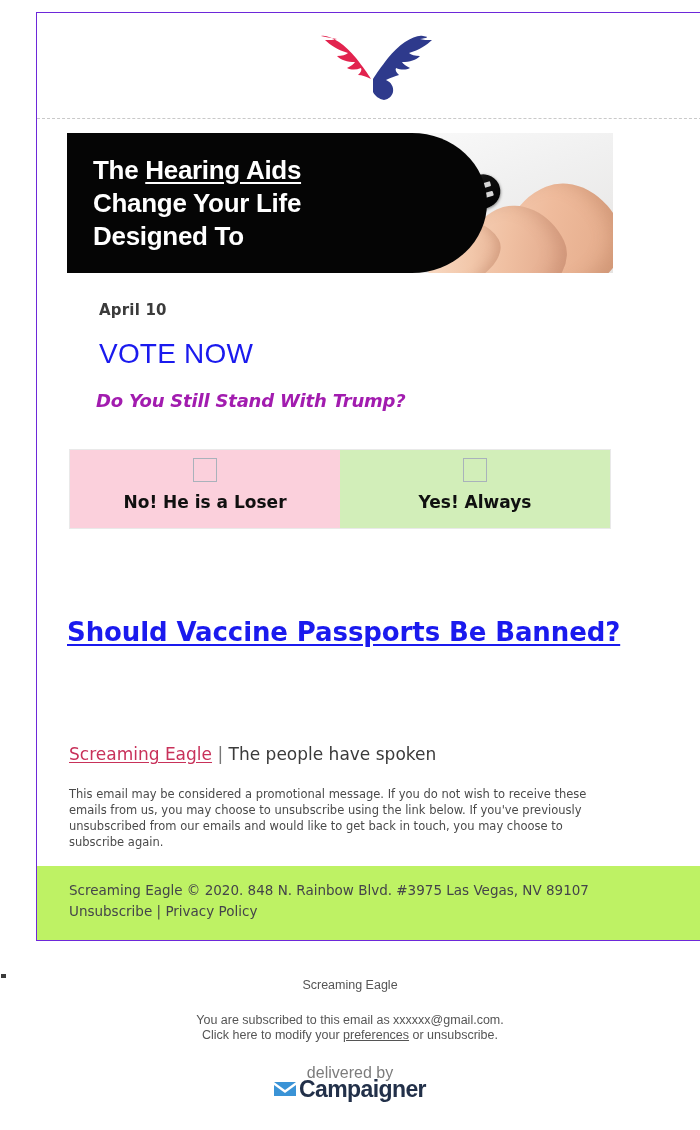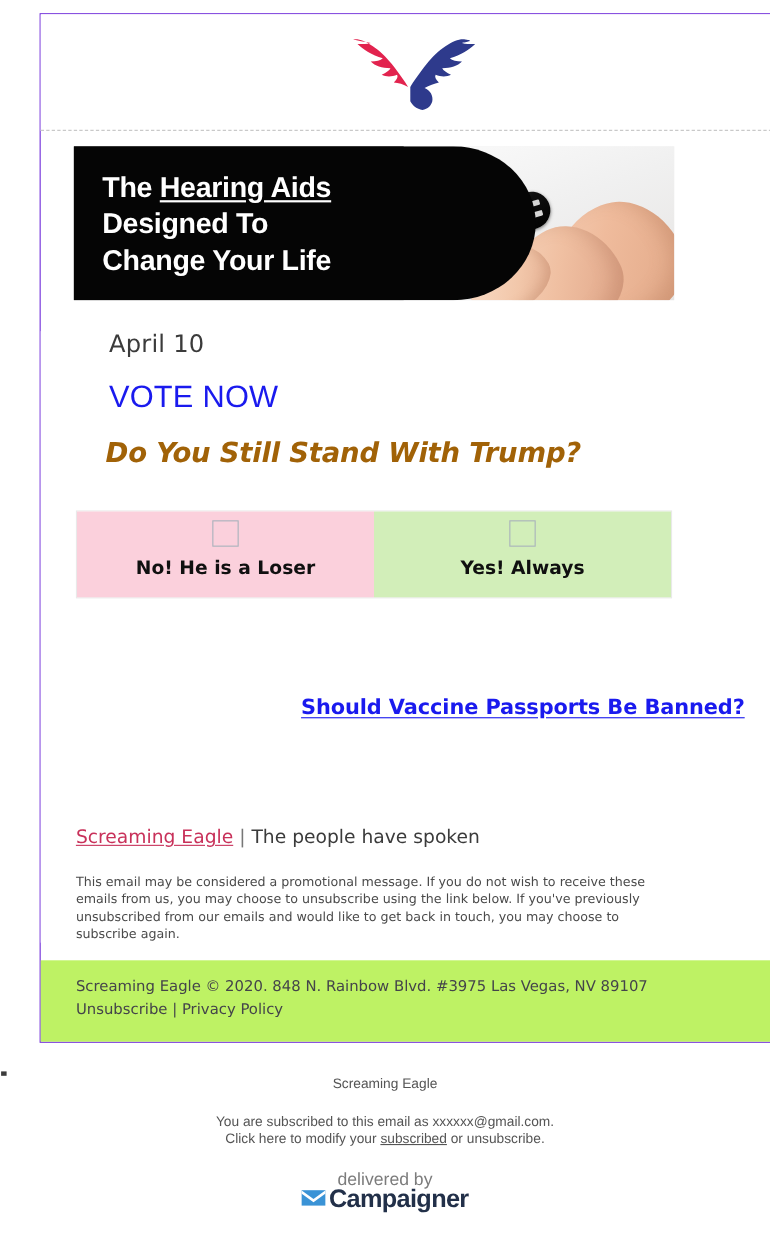--- a/index.html
+++ b/index.html
@@ -152,38 +152,39 @@
     right: 168px; top: 30px;
     width: 56px; height: 46px;
     z-index: 3;
     transform: rotate(-12deg);
   }
 
   
   .body-wrap { padding: 0 30px; background:#fff; }
   .post-date {
     margin: 28px 0 0 32px;
-    font-size: 22px;
+    font-size: 15px;
     color: #3b3b3b;
     font-family: "DejaVu Sans", sans-serif;
     letter-spacing: .2px;
+    font-weight: bold;
   }
   .vote-now {
     margin: 19px 0 0 32px;
     font-size: 28px;
     color: #1a1aee;
     font-family: Liberation Sans, sans-serif;
     letter-spacing: .2px;
   }
   .poll-question {
     margin: 20px 0 0 29px;
-    font-size: 25px;
+    font-size: 18px;
     font-weight: bold;
     font-style: italic;
-    color: #a16207;
+    color: #a21caf;
     font-family: "DejaVu Sans", sans-serif;
     letter-spacing: -0.2px;
   }
 
   
   .options {
     display: flex;
     margin: 38px 0 0 2px;
     width: 542px;
     border: 1px solid #e9e9e9;
@@ -213,22 +214,22 @@
     text-align: center;
     font-size: 17px;
     font-weight: bold;
     color: #101010;
     font-family: "DejaVu Sans", sans-serif;
   }
 
   
   .second-q {
     margin: 88px 0 0 0;
-    text-align: right;
-    font-size: 19px;
+    text-align: left;
+    font-size: 26px;
     font-weight: bold;
     color: #1a1aee;
     text-decoration: underline;
     text-underline-offset: 3px;
     font-family: "DejaVu Sans", sans-serif;
     letter-spacing: -0.1px;
   }
 
   
   .brand-line {
@@ -334,22 +335,22 @@
         <div class="device">
           <div class="device-r">R</div>
           <div class="device-bar b1"></div>
           <div class="device-bar b2"></div>
         </div>
       </div>
       <div class="ad-black2"></div>
       <div class="ad-black"></div>
       <div class="ad-text">
         <div><span>The </span><span class="u">Hearing Aids</span></div>
+        <div>Change Your Life</div>
         <div>Designed To</div>
-        <div>Change Your Life</div>
       </div>
     </div>
   </div>
 
   <div class="body-wrap">
 
     <div class="post-date">April 10</div>
     <div class="vote-now">VOTE NOW</div>
     <div class="poll-question">Do You Still Stand With Trump?</div>
 
@@ -384,21 +385,21 @@
     </div>
   </div>
 </div>
 
 <div class="stray-dot"></div>
 
 <div class="outer-footer">
   <div>Screaming Eagle</div>
   <div class="gap"></div>
   <div>You are subscribed to this email as xxxxxx@gmail.com.</div>
-  <div><span>Click here to modify your </span><u>subscribed</u><span> or unsubscribe.</span></div>
+  <div><span>Click here to modify your </span><u>preferences</u><span> or unsubscribe.</span></div>
   <div class="delivered-by">delivered by</div>
   <div class="campaigner">
     <svg class="camp-icon" viewBox="0 0 22 16">
       <rect x="0" y="1" width="22" height="14" fill="#3A93D6"></rect>
       <path d="M0 1 L11 9 L22 1 L22 4 L11 12 L0 4 Z" fill="#ffffff"></path>
     </svg>
     <span class="camp-word">Campaigner</span>
   </div>
 </div>
 

